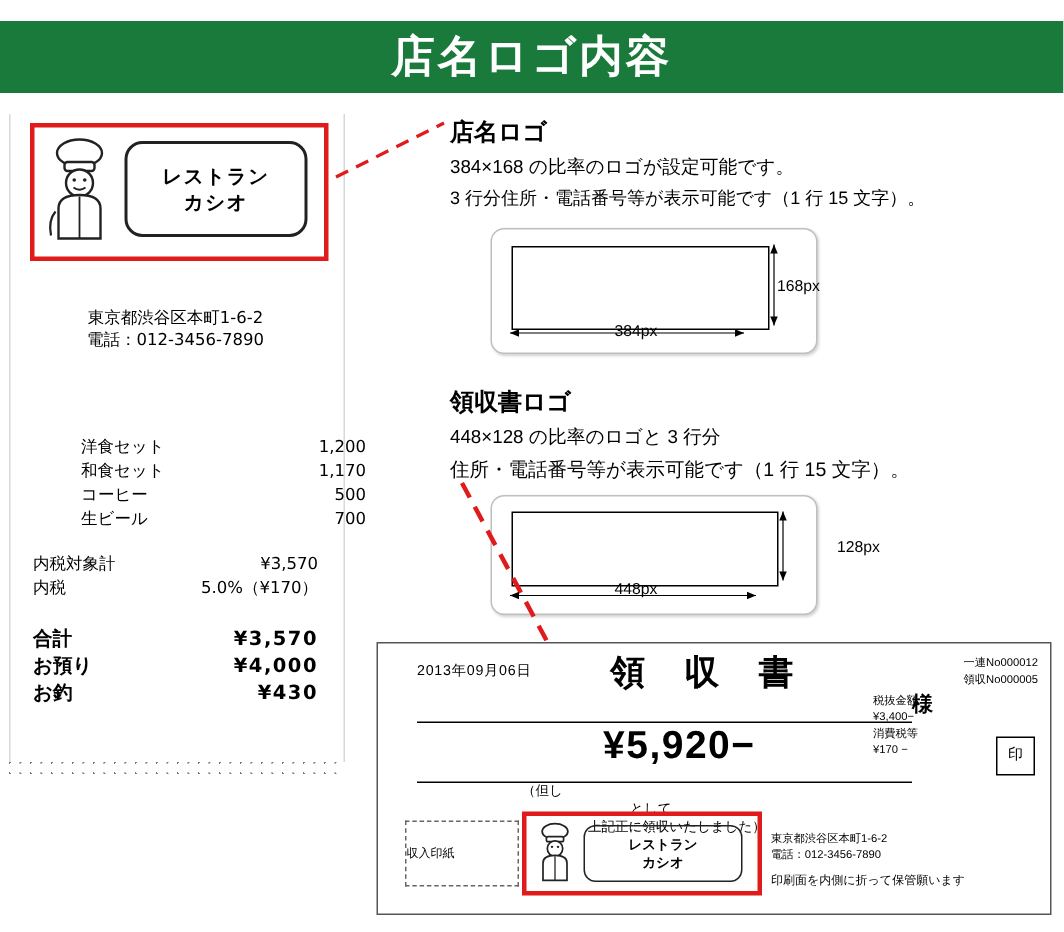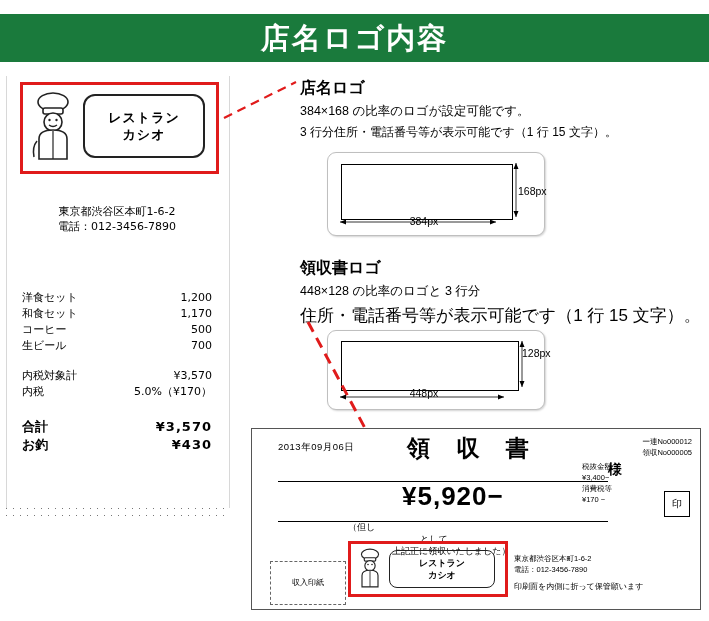--- a/index.html
+++ b/index.html
@@ -65,56 +65,56 @@
   }
   .rcpt-center{text-align:center;}
   .rcpt-row{
     display:flex;justify-content:space-between;
     padding:0 16px;
   }
   .addr{top:128px;}
   .addr div{text-align:center;font-size:11px;}
   .dt{top:170px;}
   .dt .l{padding-left:22px;}
-  .items{top:214px;}
+  .items{top:214px;padding-left:32px;}
   .items .rcpt-row{line-height:16px;}
   .tax{top:292px;}
   .tax .rcpt-row{line-height:16px;gap:42px;}
   .totals{top:342px;font-size:13px;font-weight:bold;}
   .totals .rcpt-row{line-height:18px;}
   .totals .r{letter-spacing:1px;}
   
   .sec1-title{
     position:absolute;left:300px;top:78px;font-size:16px;font-weight:bold;
   }
   .sec1-l1{position:absolute;left:300px;top:103px;font-size:12.5px;}
   .sec1-l2{position:absolute;left:300px;top:124px;font-size:12px;}
   .sec2-title{position:absolute;left:300px;top:258px;font-size:16px;font-weight:bold;}
   .sec2-l1{position:absolute;left:300px;top:283px;font-size:12.5px;}
-  .sec2-l2{position:absolute;left:300px;top:304px;font-size:17px;}
+  .sec2-l2{position:absolute;left:300px;top:304px;font-size:13px;}
 
   .ratio-card{
     position:absolute;
     background:#ffffff;
     border:1px solid #bfbfbf;
     border-radius:9px;
     box-shadow:1px 1px 2px rgba(0,0,0,.18);
   }
   .ratio1{left:327px;top:152px;width:216px;height:82px;}
   .ratio2{left:327px;top:330px;width:216px;height:78px;}
   .ratio-box{
     position:absolute;border:1.5px solid #000;background:#fff;
   }
   .ratio1 .ratio-box{left:13px;top:11px;width:170px;height:54px;}
   .ratio2 .ratio-box{left:13px;top:10px;width:176px;height:48px;}
   .dim-v{
     position:absolute;font-size:10.5px;
   }
   .ratio1 .dim-v{left:190px;top:32px;}
-  .ratio2 .dim-v{left:194px;top:16px;}
+  .ratio2 .dim-v{left:194px;top:28px;padding-left:36px;}
   .dim-h{
     position:absolute;font-size:10.5px;width:100%;text-align:center;
   }
   .ratio1 .dim-h{left:-12px;top:62px;}
   .ratio2 .dim-h{left:-12px;top:56px;}
 
   
   .doc{
     position:absolute;left:251px;top:428px;width:448px;height:180px;
     background:#fff;border:1px solid #555;
@@ -134,22 +134,22 @@
   .doc-tadashi{position:absolute;left:96px;top:92px;font-size:9px;}
   .doc-toshite{position:absolute;left:168px;top:104px;font-size:9px;}
   .doc-ryoshu{position:absolute;left:140px;top:116px;font-size:9px;}
   .doc-taxbox{position:absolute;right:62px;top:32px;width:56px;font-size:7.5px;line-height:11px;text-align:left;}
   .doc-taxbox .amt{text-align:left;}
   .doc-stamp{
     position:absolute;right:10px;top:62px;width:24px;height:24px;
     border:1px solid #000;font-size:10px;text-align:center;line-height:24px;
   }
   .doc-inshi{
-    position:absolute;left:18px;top:132px;width:74px;height:42px;
-    border:1px dashed #666;font-size:8px;text-align:center;line-height:42px;
+    position:absolute;left:18px;top:118px;width:74px;height:42px;
+    border:1px dashed #666;font-size:8px;text-align:left;line-height:42px;
   }
   .doc-logo-frame{
     position:absolute;left:96px;top:112px;width:154px;height:50px;border:3px solid #e01b1b;
   }
   .doc-chef{position:absolute;left:4px;top:4px;width:30px;height:40px;}
   .doc-logobox{
     position:absolute;left:38px;top:6px;width:104px;height:36px;
     border:1.5px solid #222;border-radius:8px;
     display:flex;flex-direction:column;align-items:center;justify-content:center;
     font-size:9px;font-weight:bold;line-height:12px;
@@ -225,20 +225,24 @@
       <span>5.0%（¥170）</span>
     </div>
   </div>
 
   <div class="rcpt-text totals">
     <div class="rcpt-row">
       <span>合計</span>
       <span class="r">¥3,570</span>
     </div>
     <div class="rcpt-row">
+      <span>お預り</span>
+      <span class="r">¥4,000</span>
+    </div>
+    <div class="rcpt-row">
       <span>お釣</span>
       <span class="r">¥430</span>
     </div>
   </div>
 
   <div class="zig-line"></div>
 </div>
 
 <div class="sec1-title">店名ロゴ</div>
 <div class="sec1-l1">384×168 の比率のロゴが設定可能です。</div>

